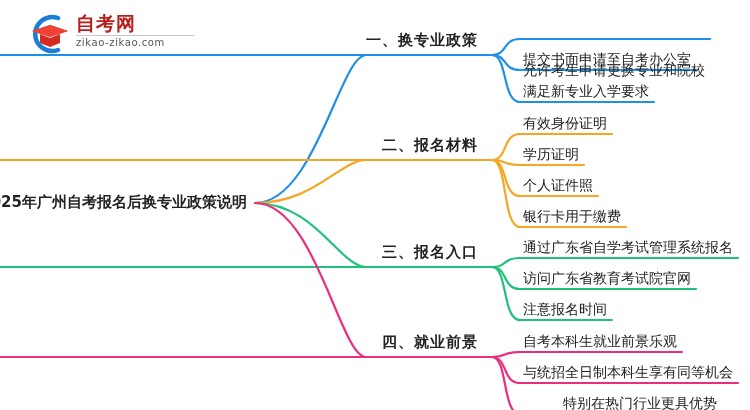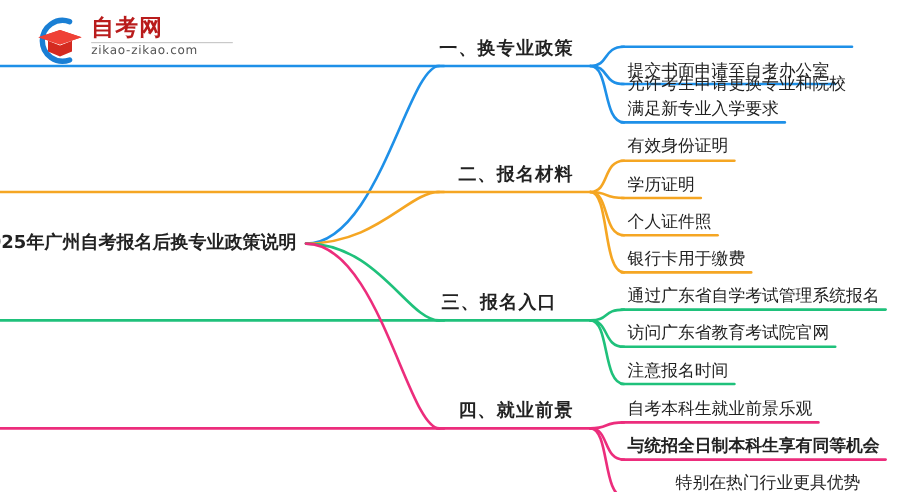--- a/index.html
+++ b/index.html
@@ -151,25 +151,25 @@
     </g>
 </svg>
 
 <div id="text-layer">
     <div class="node-text root-text" style="top: 195px; right: 503px;">2025年广州自考报名后换专业政策说明</div>
     <div class="node-text branch-text" style="top: 33px; right: 272px;">一、换专业政策</div>
     <div class="node-text leaf-text" style="top: 21px; left: 523px; margin-top: 42px;">允许考生申请更换专业和院校</div>
     <div class="node-text leaf-text" style="top: 52px; left: 523px;">提交书面申请至自考办公室</div>
     <div class="node-text leaf-text" style="top: 84px; left: 523px;">满足新专业入学要求</div>
     <div class="node-text branch-text" style="top: 138px; right: 272px;">二、报名材料</div>
-    <div class="node-text leaf-text" style="top: 116px; left: 523px; font-family: Liberation Serif, serif;">有效身份证明</div>
+    <div class="node-text leaf-text" style="top: 116px; left: 523px;">有效身份证明</div>
     <div class="node-text leaf-text" style="top: 147px; left: 523px;">学历证明</div>
     <div class="node-text leaf-text" style="top: 178px; left: 523px;">个人证件照</div>
     <div class="node-text leaf-text" style="top: 209px; left: 523px;">银行卡用于缴费</div>
-    <div class="node-text branch-text" style="top: 245px; right: 286px; text-align: right;">三、报名入口</div>
+    <div class="node-text branch-text" style="top: 245px; right: 272px; text-align: right;">三、报名入口</div>
     <div class="node-text leaf-text" style="top: 240px; left: 523px;">通过广东省自学考试管理系统报名</div>
     <div class="node-text leaf-text" style="top: 271px; left: 523px; text-align: right;">访问广东省教育考试院官网</div>
     <div class="node-text leaf-text" style="top: 302px; left: 523px;">注意报名时间</div>
     <div class="node-text branch-text" style="top: 335px; right: 272px;">四、就业前景</div>
     <div class="node-text leaf-text" style="top: 334px; left: 523px;">自考本科生就业前景乐观</div>
-    <div class="node-text leaf-text" style="top: 365px; left: 523px; font-weight: bold;">与统招全日制本科生享有同等机会</div>
+    <div class="node-text leaf-text" style="top: 365px; left: 523px;">与统招全日制本科生享有同等机会</div>
     <div class="node-text leaf-text" style="top: 396px; left: 523px; margin-left: 40px;">特别在热门行业更具优势</div>
   </div>
 
 </body></html>

